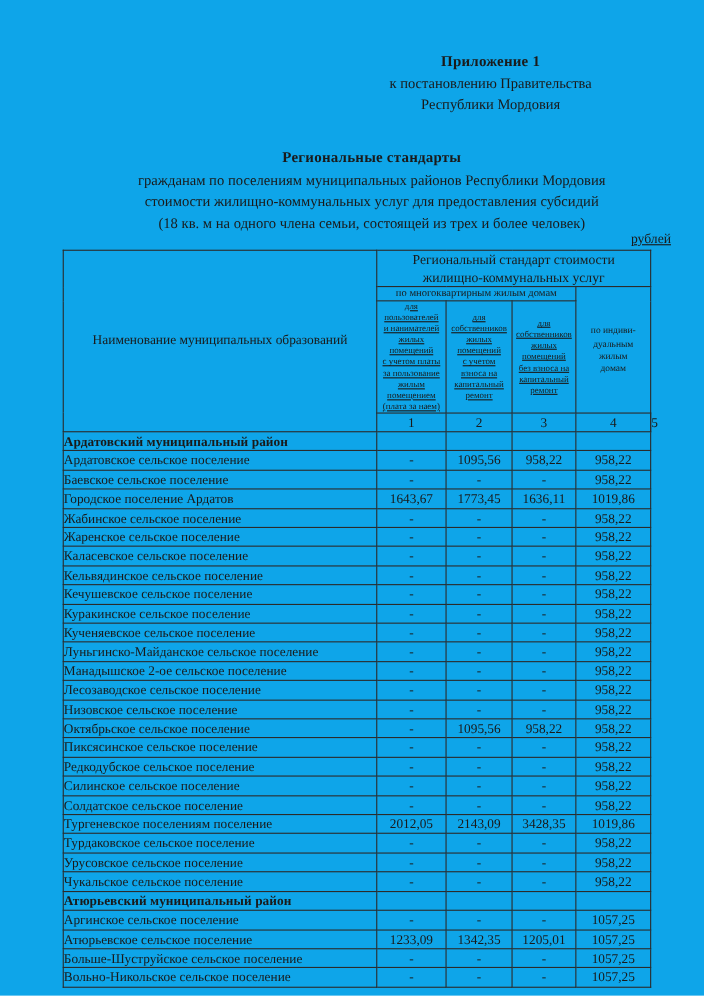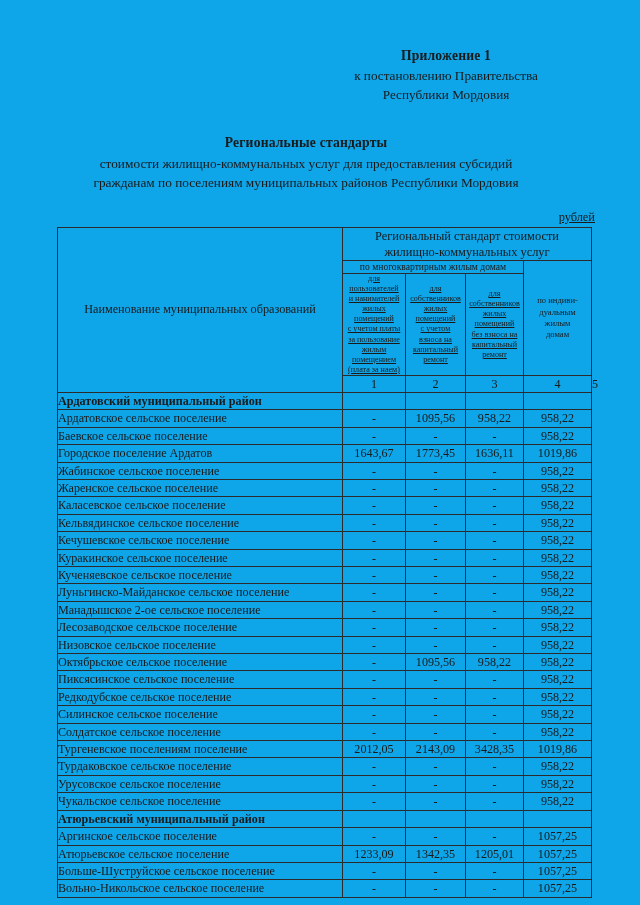--- a/index.html
+++ b/index.html
@@ -34,38 +34,38 @@
   .doc-header .appendix-title {
     font-weight: bold;
     font-size: 13.6px;
     letter-spacing: 0.2px;
   }
   .doc-header .hline { white-space: pre; }
 
   
   .doc-title-block {
     position: absolute;
-    left: 36px;
+    left: 68px;
     top: 133px;
     width: 540px;
     text-align: center;
     font-size: 13.3px;
     line-height: 19.6px;
   }
   .doc-title-block .main-title {
     font-weight: bold;
     font-size: 13.6px;
     letter-spacing: 0.2px;
     margin-bottom: 1px;
   }
 
   
   .units-label {
     position: absolute;
-    left: 3px;
+    left: 18px;
     top: 210px;
     width: 592px;
     text-align: right;
     font-size: 12.4px;
     text-decoration: underline;
   }
 
   
   .tbl-wrap {
     position: absolute;
@@ -161,22 +161,23 @@
 <div class="page">
 
   <div class="doc-header">
     <div class="appendix-title">Приложение 1</div>
     <div class="hline">к постановлению Правительства</div>
     <div class="hline">Республики Мордовия</div>
   </div>
 
   <div class="doc-title-block">
     <div class="main-title">Региональные стандарты</div>
+    <div>гражданам по поселениям муниципальных районов Республики Мордовия</div>
     <div>стоимости жилищно-коммунальных услуг для предоставления субсидий</div>
-    <div>гражданам по поселениям муниципальных районов Республики Мордовия</div>
+    <div>(18 кв. м на одного члена семьи, состоящей из трех и более человек)</div>
   </div>
 
   <div class="units-label">рублей</div>
 
   <div class="tbl-wrap">
     <table class="main-tbl">
       <colgroup>
         <col class="w1">
           <col class="w2">
           <col class="w3">

